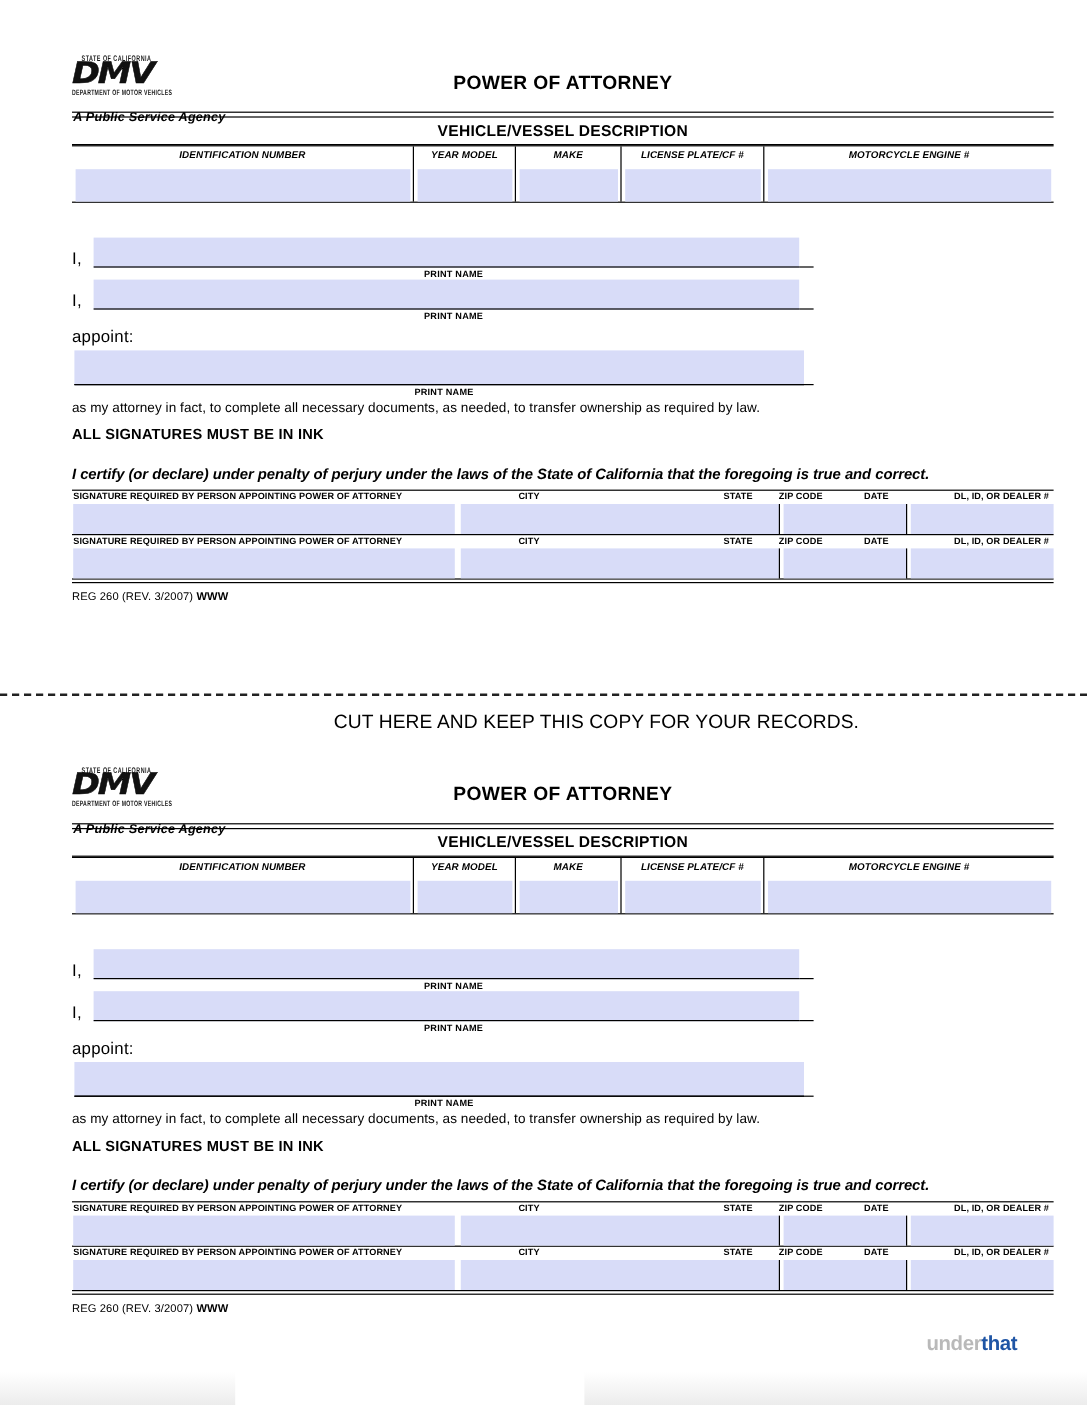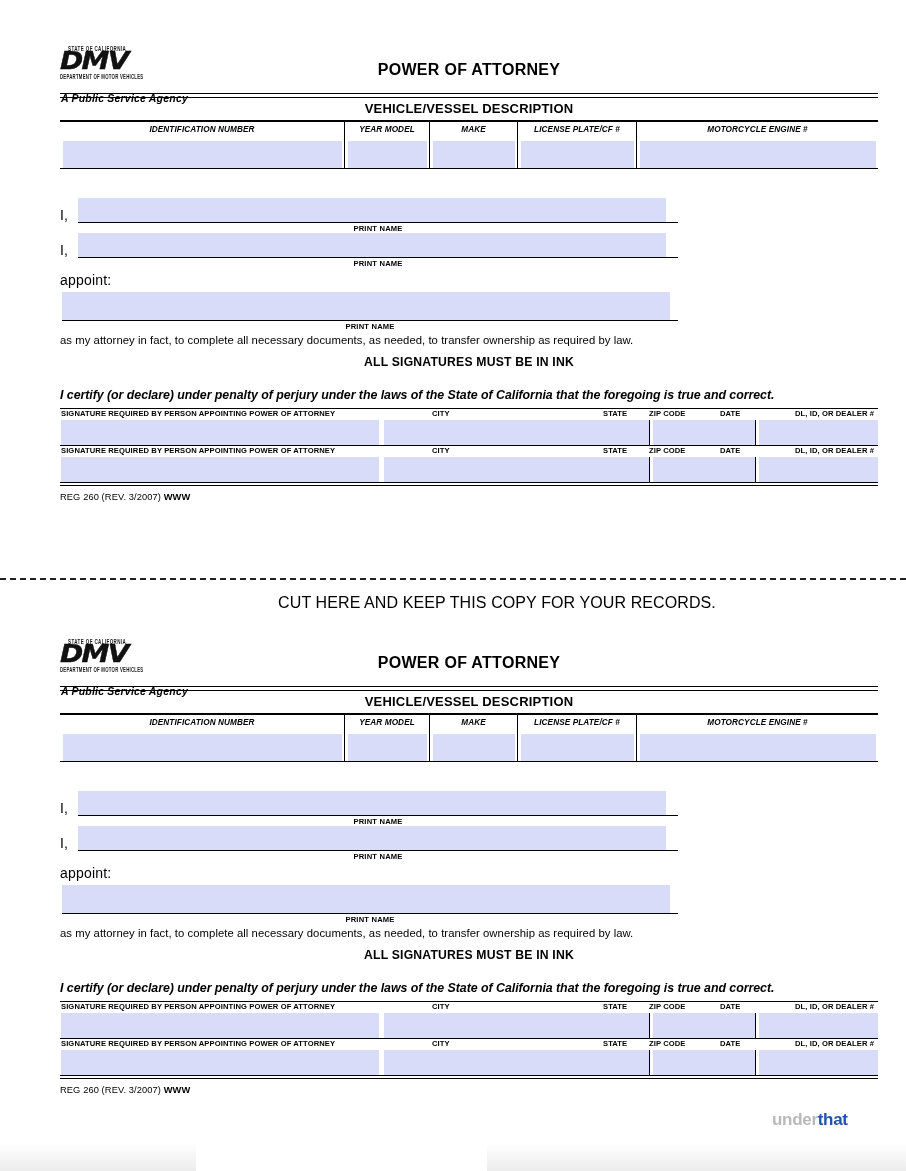--- a/index.html
+++ b/index.html
@@ -165,21 +165,21 @@
   .appoint {
     font-size: 14px;
     letter-spacing: .2px;
     margin-top: 2px;
   }
   .body-line {
     font-size: 11.3px;
     letter-spacing: .05px;
   }
   .center-bold {
-    text-align: center;
+    text-align: left;
     font-size: 12.2px;
     font-weight: bold;
     letter-spacing: .2px;
   }
   .certify {
     font-size: 12.4px;
     font-weight: bold;
     font-style: italic;
     line-height: 13.5px;
     letter-spacing: -.05px;

